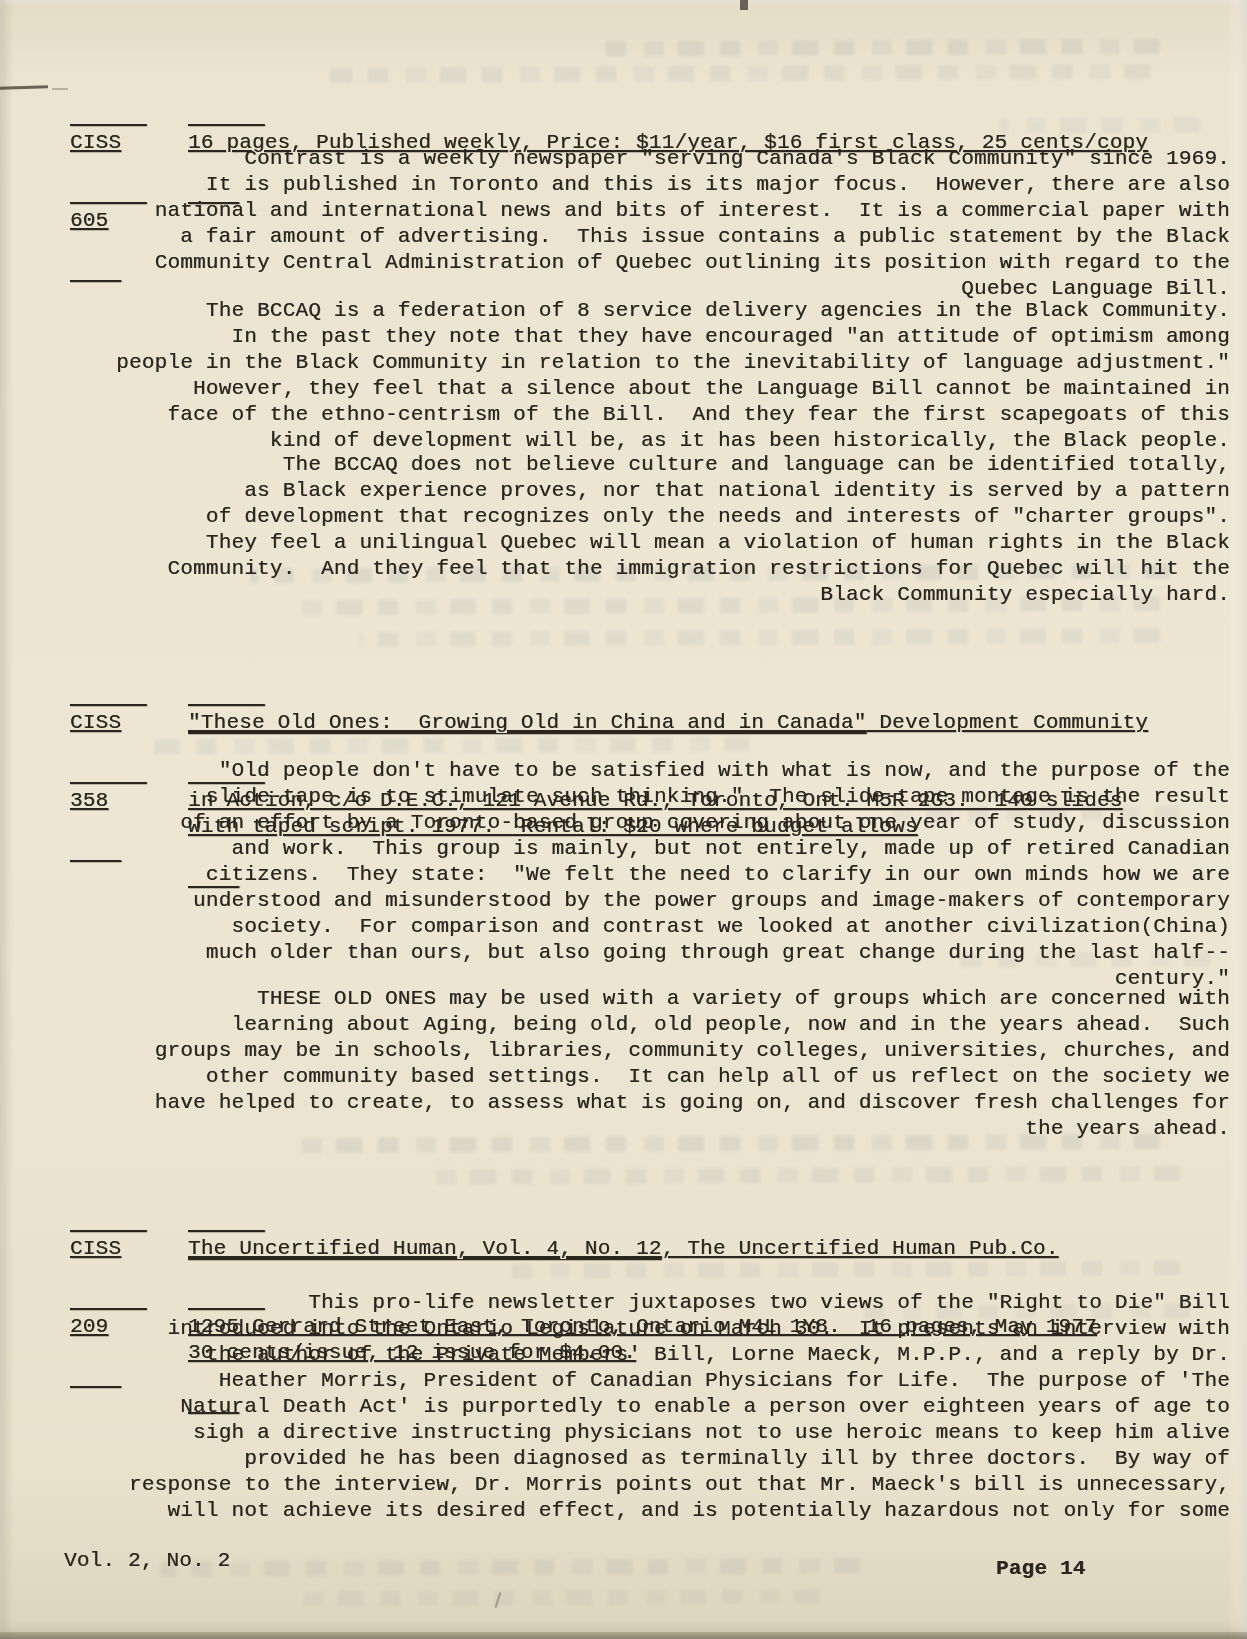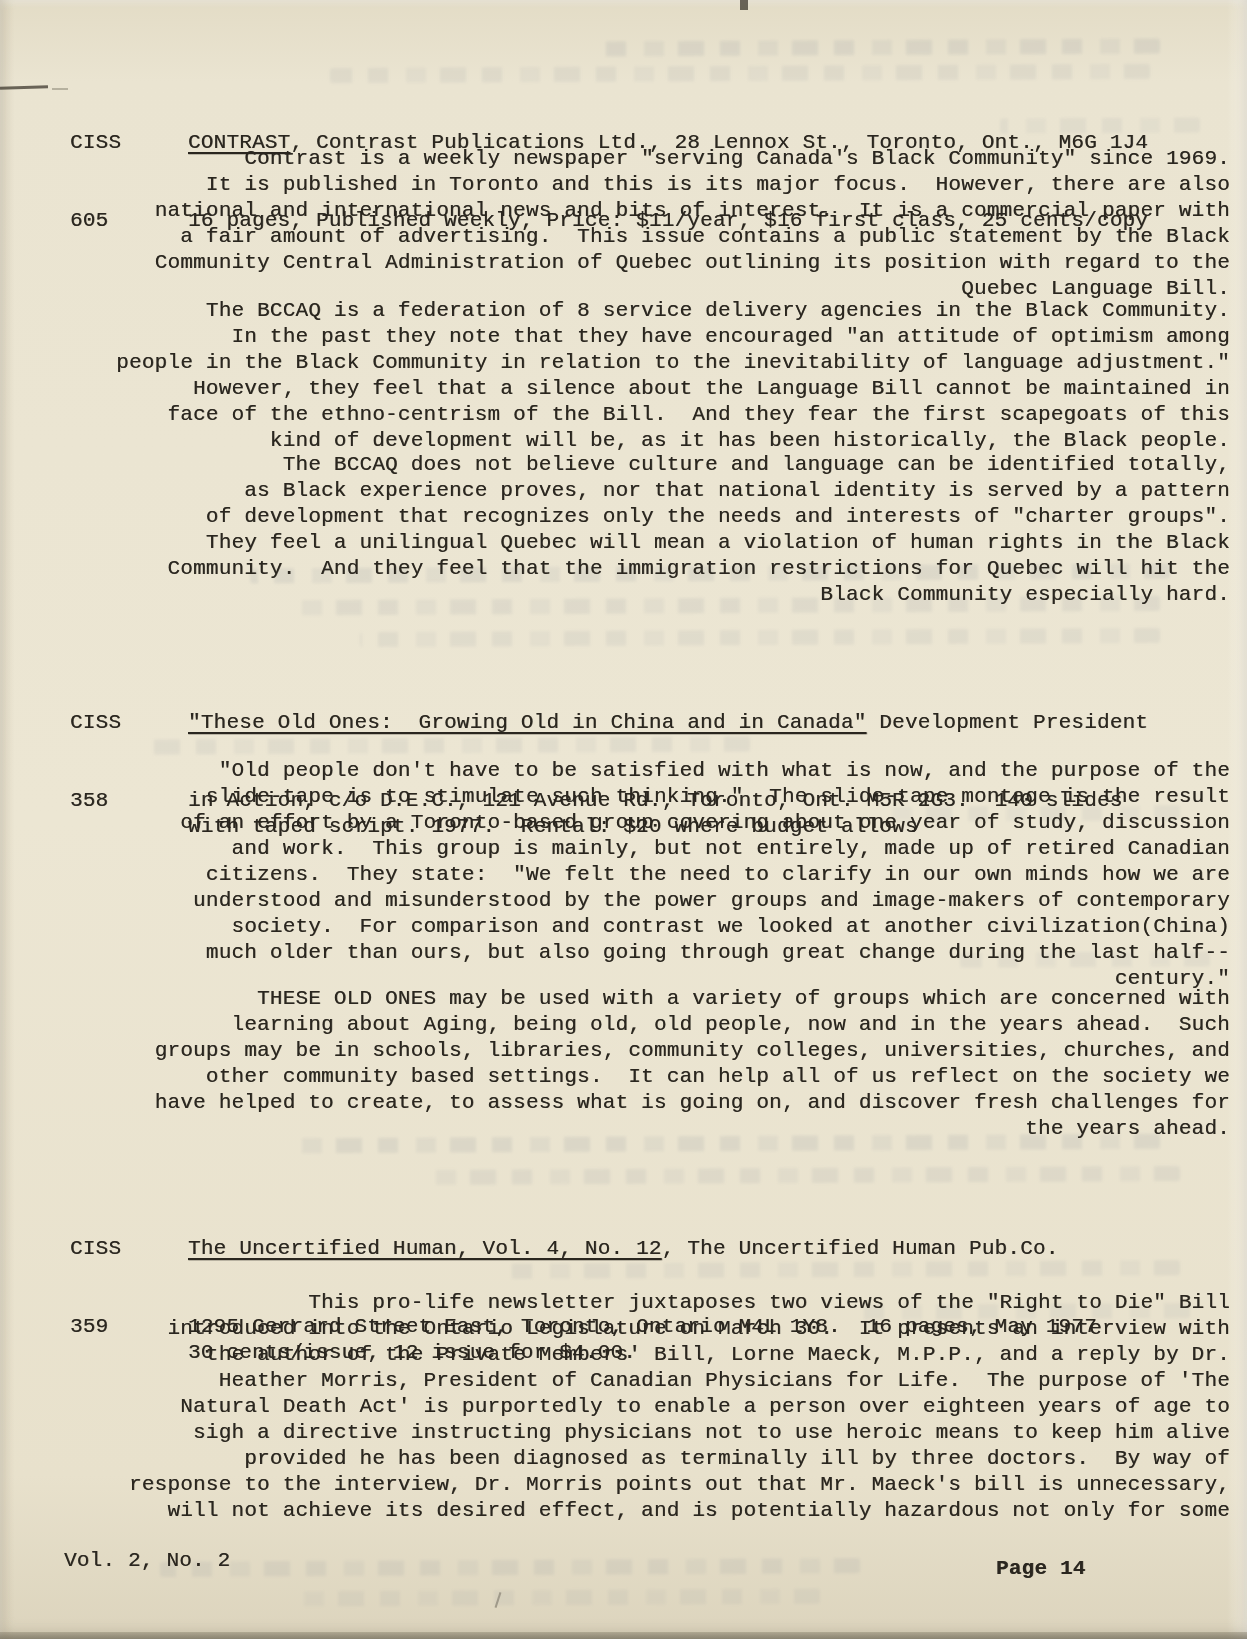--- a/index.html
+++ b/index.html
@@ -29,20 +29,21 @@
     left: 80px;
     width: 1150px;
     text-indent: 26px;
     text-align: right;
   }
   .entry {
     position: absolute;
     left: 70px;
     display: flex;
     align-items: flex-start;
+    text-decoration: underline;
   }
   .entry-label { width: 118px; flex: none; }
   .entry-body { flex: none; }
   .u {
     text-decoration: underline;
     text-decoration-thickness: 1.8px;
     text-underline-offset: 4px;
   }
   .footer-vol  { position: absolute; left: 64px;  top: 1548px; }
   .footer-page { position: absolute; left: 996px; top: 1556px; font-weight: bold; }
@@ -110,21 +111,20 @@
   <div class="ghost g13"></div>
   <div class="ghost g14"></div>
   <div class="ghost g15"></div>
 
   <div class="entry txt" style="top:78px">
     <div class="entry-label">
       <div>CISS</div>
       <div>605</div>
     </div>
     <div class="entry-body">
-      <div><span class="u">CONTRAST</span><span>, Contrast Publications Ltd., 28 Lennox St., Toronto, Ont., M6G 1J4</span></div>
       <div>16 pages, Published weekly, Price: $11/year, $16 first class, 25 cents/copy</div>
     </div>
   </div>
 
   <div class="para txt" style="top:146px">Contrast is a weekly newspaper "serving Canada's Black Community" since 1969.
 It is published in Toronto and this is its major focus.  However, there are also
 national and international news and bits of interest.  It is a commercial paper with
 a fair amount of advertising.  This issue contains a public statement by the Black
 Community Central Administration of Quebec outlining its position with regard to the
 Quebec Language Bill.</div>
@@ -140,21 +140,21 @@
 They feel a unilingual Quebec will mean a violation of human rights in the Black
 Community.  And they feel that the immigration restrictions for Quebec will hit the
 Black Community especially hard.</div>
 
   <div class="entry txt" style="top:658px">
     <div class="entry-label">
       <div>CISS</div>
       <div>358</div>
     </div>
     <div class="entry-body">
-      <div><span class="u">"These Old Ones:  Growing Old in China and in Canada"</span><span> Development President</span></div>
+      <div><span class="u">"These Old Ones:  Growing Old in China and in Canada"</span><span> Development Community</span></div>
       <div>in Action, c/o D.E.C., 121 Avenue Rd., Toronto, Ont. M5R 2G3.  140 slides
 with taped script. 1977.  Rental: $20 where budget allows</div>
     </div>
   </div>
 
   <div class="para txt" style="top:758px">"Old people don't have to be satisfied with what is now, and the purpose of the
 slide-tape is to stimulate such thinking."  The slide-tape montage is the result
 of an effort by a Toronto-based group covering about one year of study, discussion
 and work.  This group is mainly, but not entirely, made up of retired Canadian
 citizens.  They state:  "We felt the need to clarify in our own minds how we are
@@ -165,21 +165,21 @@
   <div class="para txt" style="top:986px">THESE OLD ONES may be used with a variety of groups which are concerned with
 learning about Aging, being old, old people, now and in the years ahead.  Such
 groups may be in schools, libraries, community colleges, universities, churches, and
 other community based settings.  It can help all of us reflect on the society we
 have helped to create, to assess what is going on, and discover fresh challenges for
 the years ahead.</div>
 
   <div class="entry txt" style="top:1184px">
     <div class="entry-label">
       <div>CISS</div>
-      <div>359</div>
+      <div>209</div>
     </div>
     <div class="entry-body">
       <div><span class="u">The Uncertified Human, Vol. 4, No. 12</span><span>, The Uncertified Human Pub.Co.</span></div>
       <div>1295 Gerrard Street East, Toronto, Ontario M4L 1Y8.  16 pages, May 1977
 30 cents/issue, 12 issue for $4.00.</div>
     </div>
   </div>
 
   <div class="para txt" style="top:1290px">This pro-life newsletter juxtaposes two views of the "Right to Die" Bill
 introduced into the Ontario Legislature on March 30.  It presents an interview with

